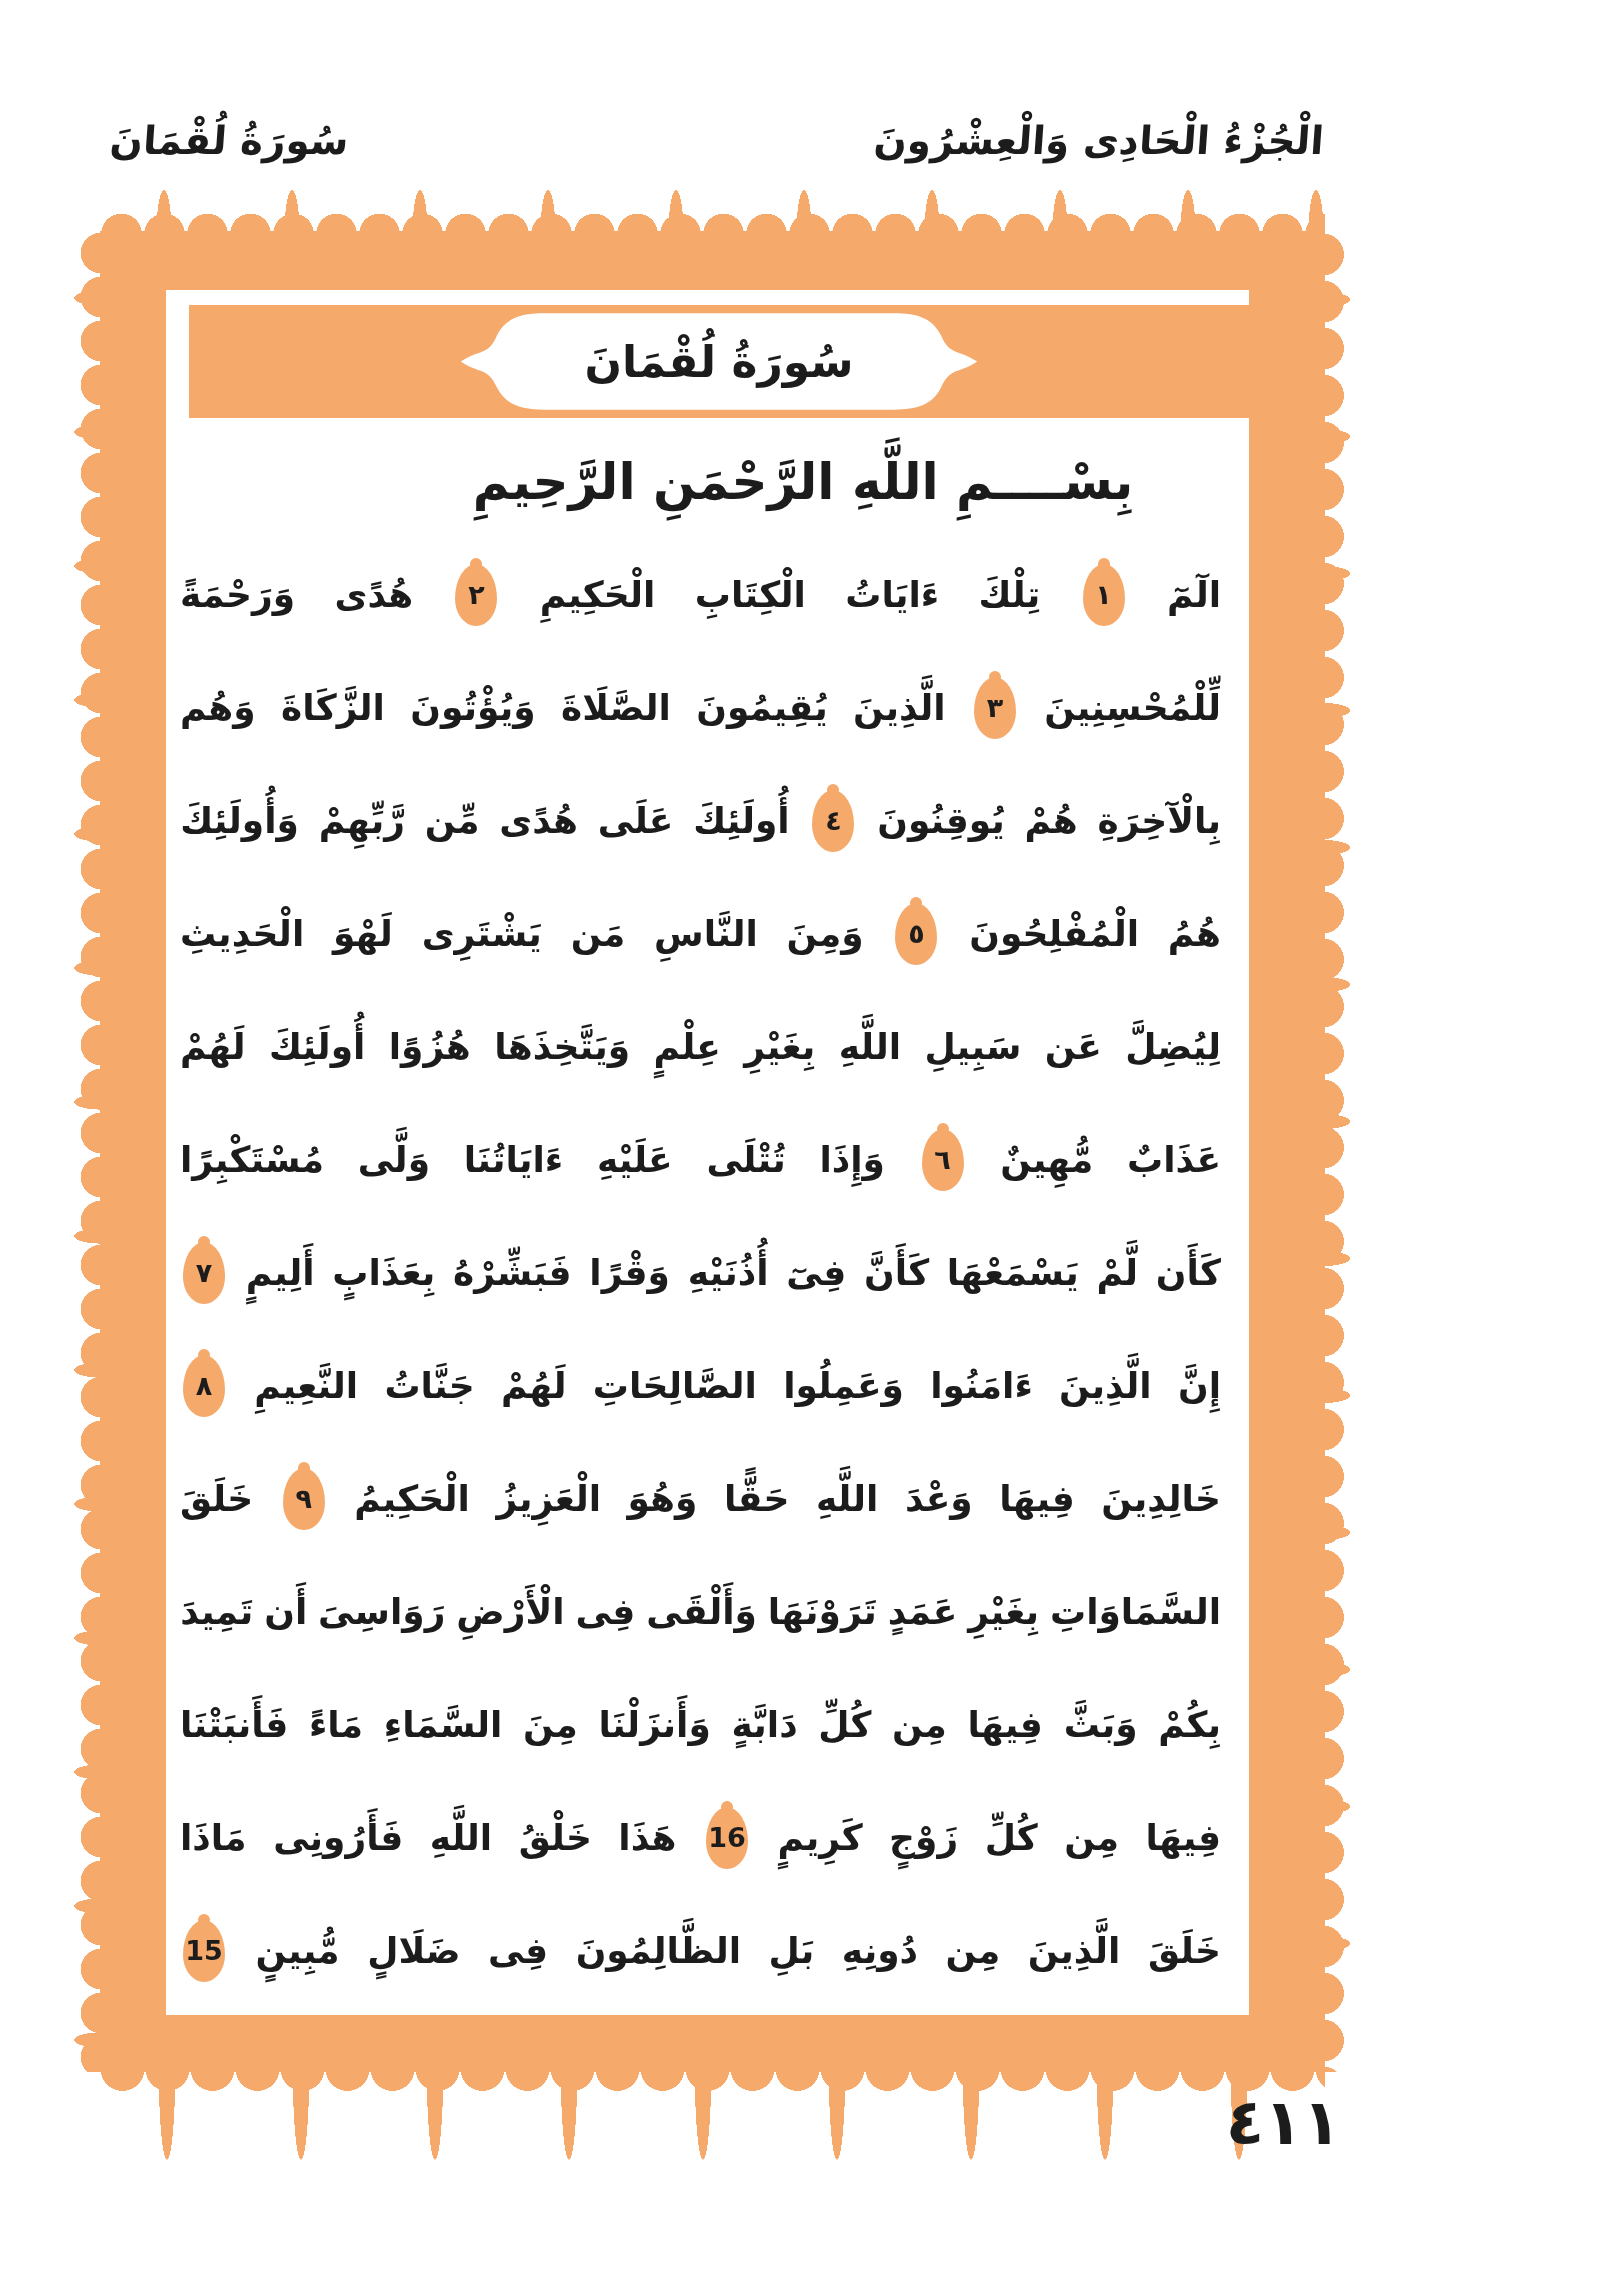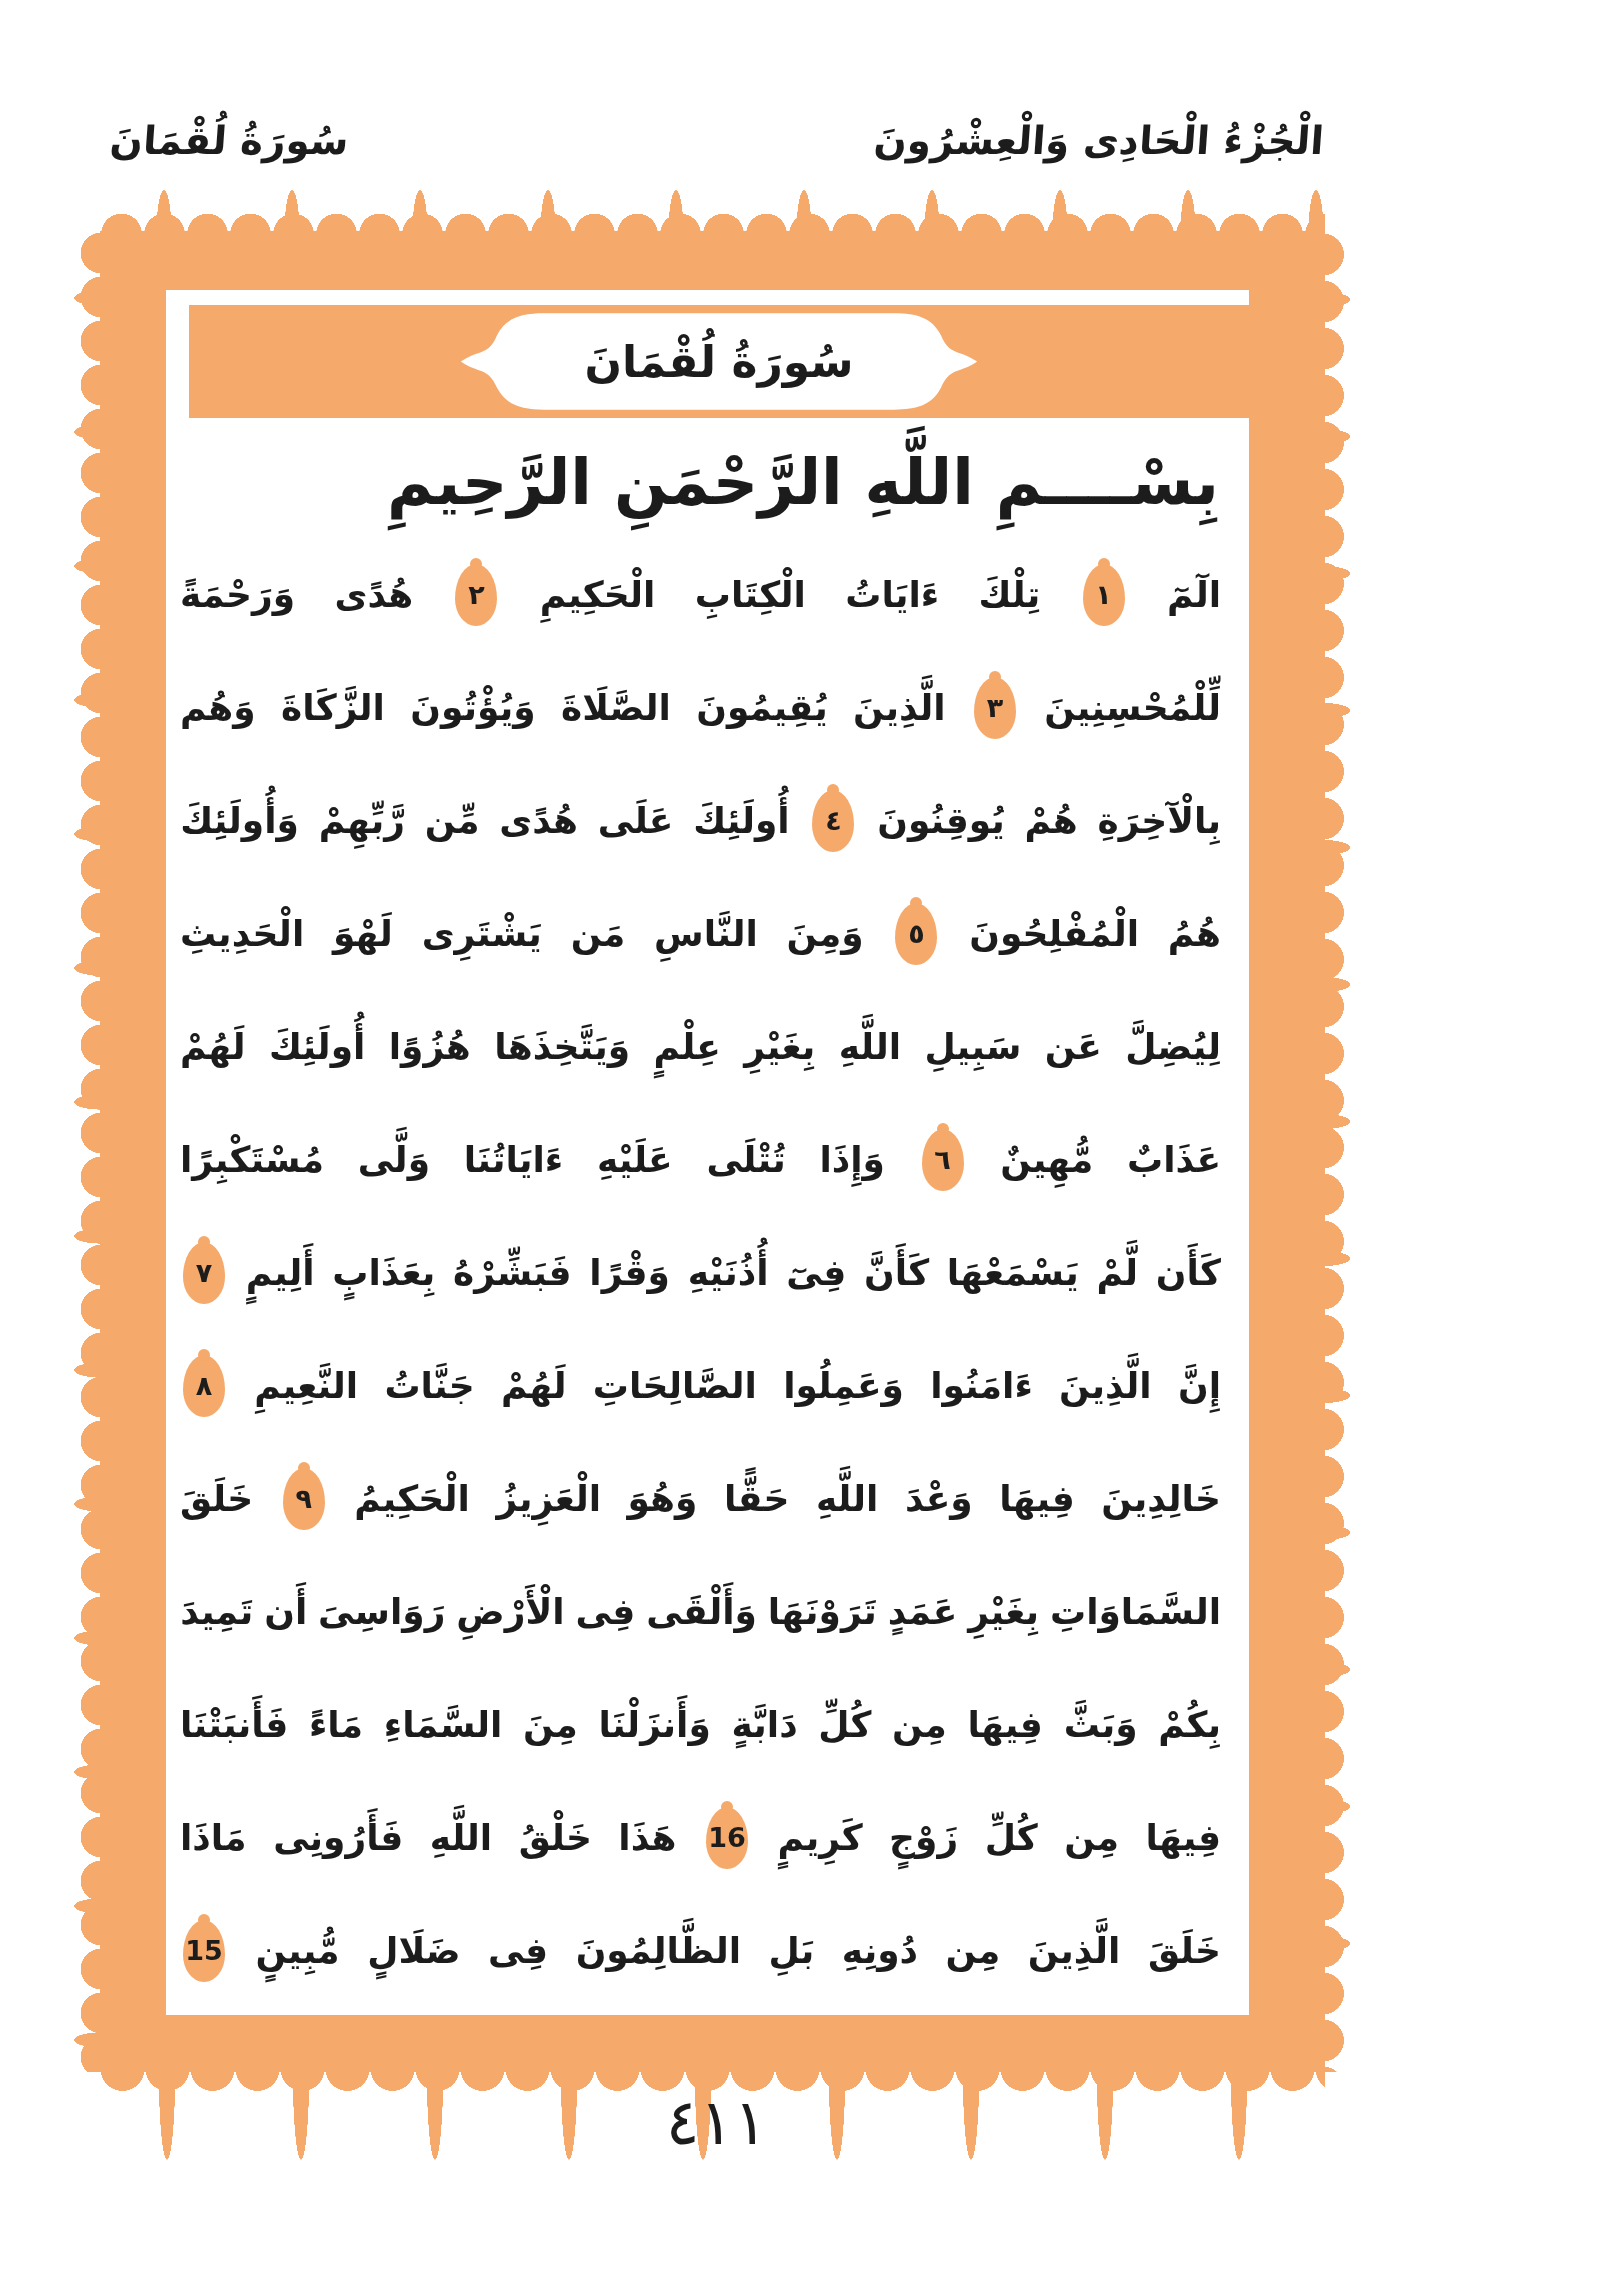--- a/index.html
+++ b/index.html
@@ -63,21 +63,21 @@
   .banner svg{position:absolute;left:0;top:0;width:100%;height:100%;}
   .banner-title{
     position:absolute;left:0;top:0;width:100%;height:100%;
     display:flex;align-items:center;justify-content:center;
     font-size:44px;font-weight:bold;color:var(--ink);
   }
   
   .bismillah{
     position:absolute;left:365px;top:433px;width:876px;height:98px;
     display:flex;align-items:center;justify-content:center;
-    font-size:63px;font-weight:bold;white-space:nowrap;
+    font-size:50px;font-weight:bold;white-space:nowrap;
   }
   
   #quran-lines{
     position:absolute;left:180px;top:538px;width:1041px;height:1472px;
     direction:rtl;font-weight:bold;font-size:36px;color:var(--ink);
   }
   .qline{
     display:flex;justify-content:space-between;align-items:center;
     height:113px;width:100%;
   }
@@ -88,22 +88,22 @@
     border-radius:50% 50% 50% 50% / 56% 56% 44% 44%;
     display:flex;align-items:center;justify-content:center;margin:0 3px;
   }
   .vmark::before{
     content:"";position:absolute;top:-5.3px;left:50%;transform:translateX(-50%);
     width:12px;height:12px;background:var(--orange);border-radius:50%;
   }
   .vnum{font-size:27px;font-weight:bold;color:var(--ink);line-height:1;}
   
   .page-number{
-    position:absolute;left:104px;top:2086px;width:1225px;text-align:center;
-    font-size:63px;font-weight:normal;color:var(--ink);
+    position:absolute;left:116px;top:2086px;width:1225px;text-align:right;
+    font-size:63px;font-weight:bold;color:var(--ink);
   }
 </style>
 </head>
 <body>
 
 <div class="head-left">سُورَةُ لُقْمَانَ</div>
 <div class="head-right">الْجُزْءُ الْحَادِى وَالْعِشْرُونَ</div>
 
 <div class="orn orn-top"></div>
 <div class="orn orn-bottom"></div>

